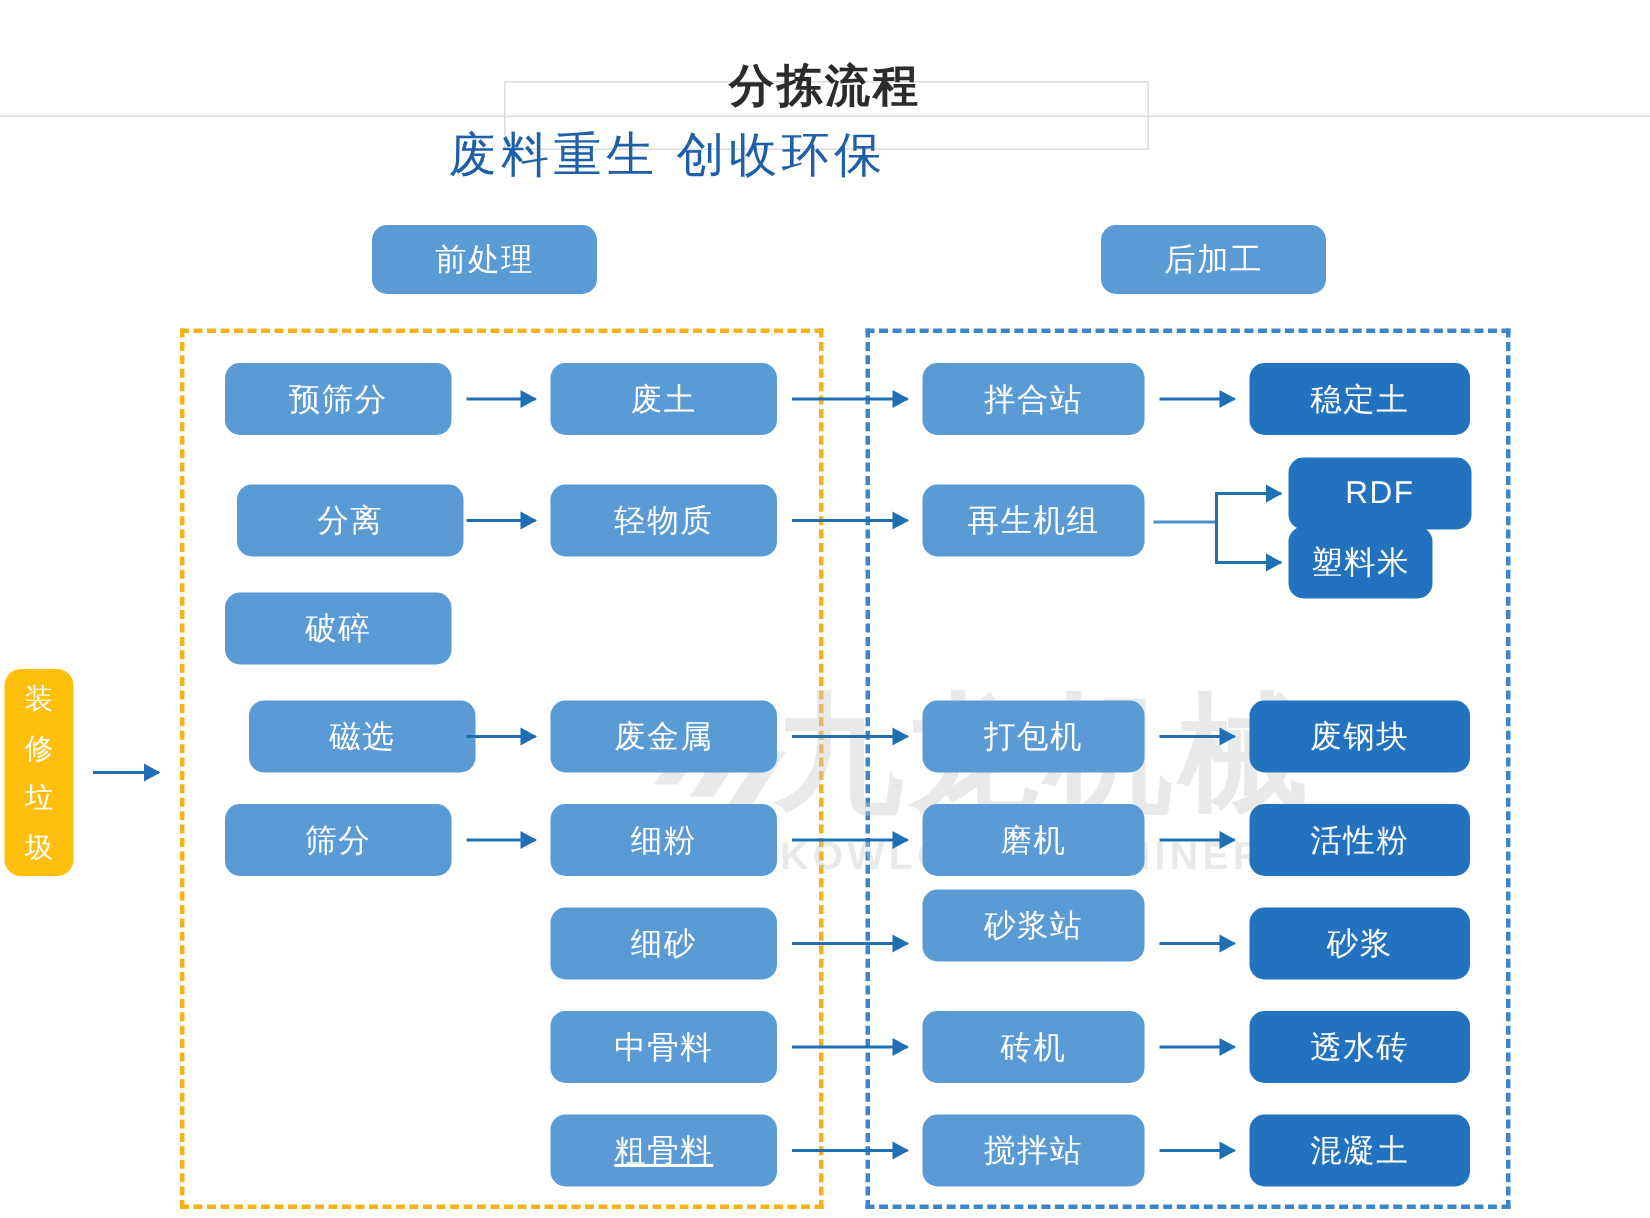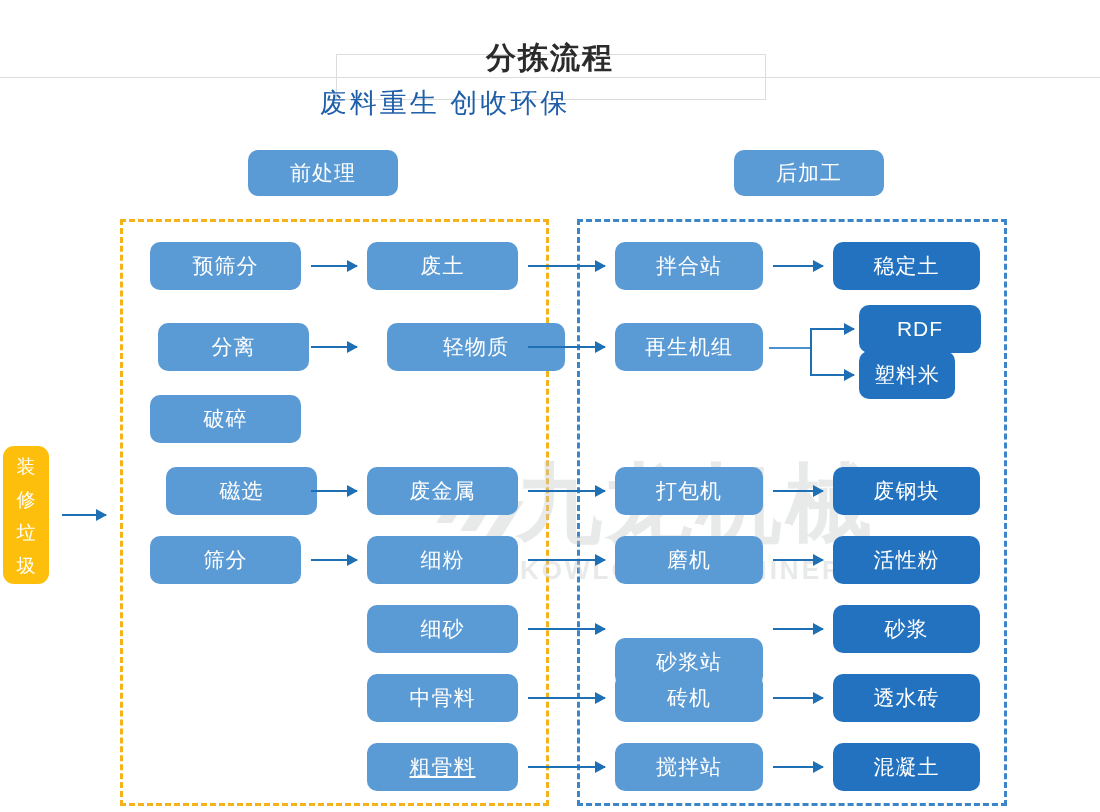--- a/index.html
+++ b/index.html
@@ -39,21 +39,21 @@
     font-weight: bold;
     color: #2b2b2b;
     letter-spacing: 2px;
     line-height: 40px;
   }
   .hdr-sub {
     position: absolute;
     left: 0; top: 86px;
     width: 890px;
     text-align: center;
-    font-size: 27px;
+    font-size: 32px;
     color: #1f5fa9;
     letter-spacing: 3px;
     line-height: 34px;
   }
 
   
   .pill {
     position: absolute;
     height: 46px;
     border-radius: 10px;
@@ -207,32 +207,32 @@
 
   <div class="arrow" style="left:62px; top:514px; width:44px;"></div>
 
   <div class="node light" style="left:150px; top:242px; width:151px;">预筛分</div>
   <div class="node light" style="left:158px; top:323px; width:151px;">分离</div>
   <div class="node light" style="left:150px; top:395px; width:151px;">破碎</div>
   <div class="node light" style="left:150px; top:467px; width:151px;margin-left:16px;">磁选</div>
   <div class="node light" style="left:150px; top:536px; width:151px;">筛分</div>
 
   <div class="node light" style="left:367px; top:242px; width:151px;">废土</div>
-  <div class="node light" style="left:387px; top:323px; width:178px;">轻物质</div>
+  <div class="node light" style="left:367px; top:323px; width:151px;">轻物质</div>
   <div class="node light" style="left:367px; top:467px; width:151px;">废金属</div>
   <div class="node light" style="left:367px; top:536px; width:151px;">细粉</div>
   <div class="node light" style="left:367px; top:605px; width:151px;">细砂</div>
   <div class="node light" style="left:367px; top:674px; width:151px;">中骨料</div>
   <div class="node light" style="left:367px; top:743px; width:151px;text-decoration:underline;">粗骨料</div>
 
   <div class="node light" style="left:615px; top:242px; width:148px;">拌合站</div>
   <div class="node light" style="left:615px; top:467px; width:148px;">打包机</div>
   <div class="node light" style="left:615px; top:323px; width:148px;">再生机组</div>
   <div class="node light" style="left:615px; top:536px; width:148px;">磨机</div>
-  <div class="node light" style="left:615px; top:638px; width:148px;">砂浆站</div>
+  <div class="node light" style="left:615px; top:593px; width:148px;">砂浆站</div>
   <div class="node light" style="left:615px; top:674px; width:148px;">砖机</div>
   <div class="node light" style="left:615px; top:743px; width:148px;">搅拌站</div>
 
   <div class="node dark" style="left:833px; top:242px; width:147px;">稳定土</div>
   <div class="node dark" style="left:859px; top:305px; width:122px;">RDF</div>
   <div class="node dark" style="left:859px; top:351px; width:96px;">塑料米</div>
   <div class="node dark" style="left:833px; top:467px; width:147px;">废钢块</div>
   <div class="node dark" style="left:833px; top:536px; width:147px;">活性粉</div>
   <div class="node dark" style="left:833px; top:605px; width:147px;">砂浆</div>
   <div class="node dark" style="left:833px; top:674px; width:147px;">透水砖</div>

